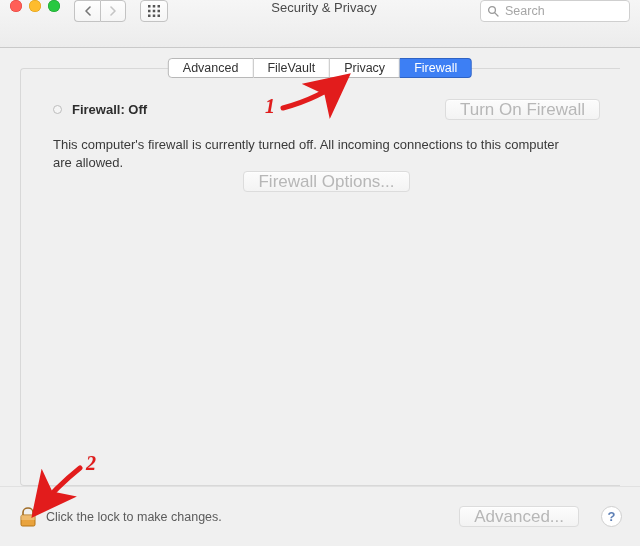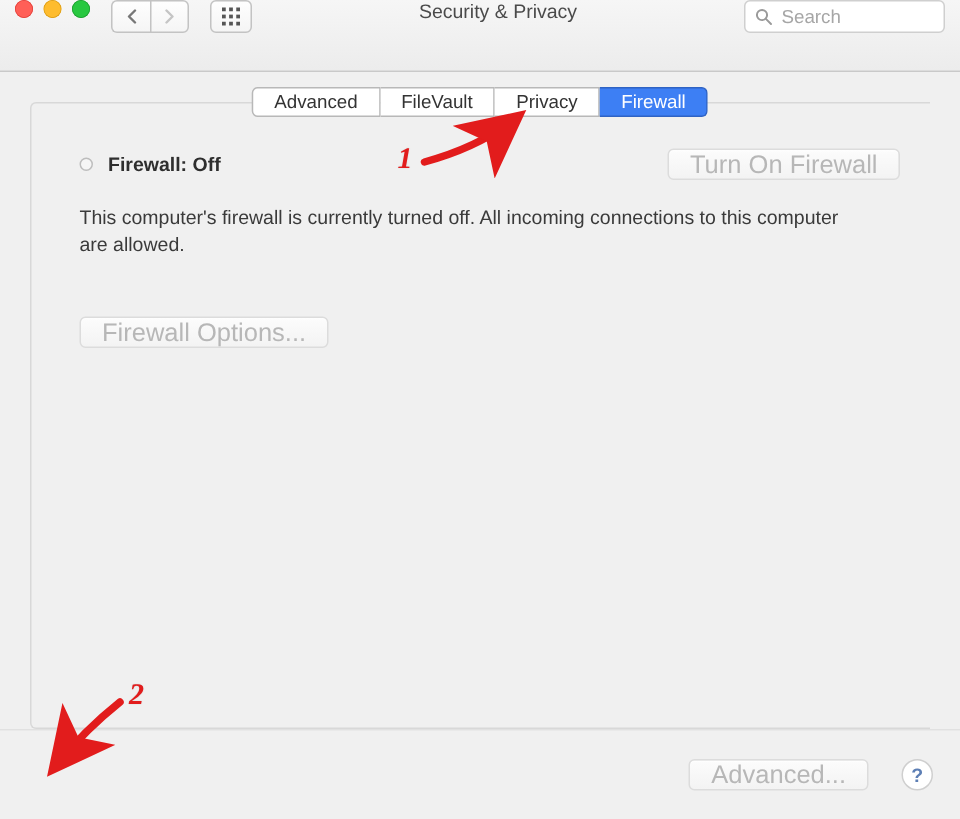--- a/index.html
+++ b/index.html
@@ -49,21 +49,21 @@
     margin-left: 6px;
   }
   .win-title {
     flex: 1;
     text-align: center;
     font-weight: 500;
     color: #4a4a4a;
     font-size: 13px;
   }
   .searchbox {
-    width: 134px; height: 22px;
+    width: 150px; height: 22px;
     background: #fff;
     border: 1px solid #cfcfcf;
     border-radius: 4px;
     display: flex; align-items: center;
     padding: 0 6px;
     color: #a6a6a6;
   }
   .searchbox .mag {
     margin-right: 4px;
     display: inline-flex;
@@ -140,22 +140,21 @@
   }
   .macbtn.disabled { color: #b7b7b7; border-color: #dcdcdc; }
   .desc {
     margin-top: 16px;
     font-size: 13px;
     color: #3a3a3a;
     line-height: 1.35;
     max-width: 520px;
   }
   .options-row {
-    display: flex; justify-content: flex-start;
-    margin-top: 40px;
+    display: flex; justify-content: center;
   }
 
   
   .bottombar {
     position: absolute;
     left: 0; right: 0; bottom: 0;
     height: 60px;
     border-top: 1px solid #e1e1e1;
     display: flex;
     align-items: center;
@@ -257,20 +256,30 @@
   </div>
 
   <div class="tabs">
     <div class="tab">Advanced</div>
     <div class="tab">FileVault</div>
     <div class="tab">Privacy</div>
     <div class="tab active">Firewall</div>
   </div>
 
   <div class="bottombar">
+    <div class="lock-msg">
+      <span class="lock-icon">
+        <svg width="20" height="22" viewBox="0 0 20 22">
+          <path d="M5 9V6.2C5 3.9 7.2 2 10 2s5 1.9 5 4.2V9" fill="none" stroke="#9f6b24" stroke-width="1.6"></path>
+          <rect x="3" y="9" width="14" height="11" rx="1.5" fill="#e9a33d" stroke="#b57417"></rect>
+          <rect x="3" y="9" width="14" height="5" fill="rgba(255,255,255,.25)"></rect>
+        </svg>
+      </span>
+      <span>Click the lock to make changes.</span>
+    </div>
     <div class="bottom-right">
       <span class="macbtn disabled">Advanced...</span>
       <span class="helpbtn">?</span>
     </div>
   </div>
 
 </div>
 
 <div class="overlay">
   <svg width="640" height="546">

